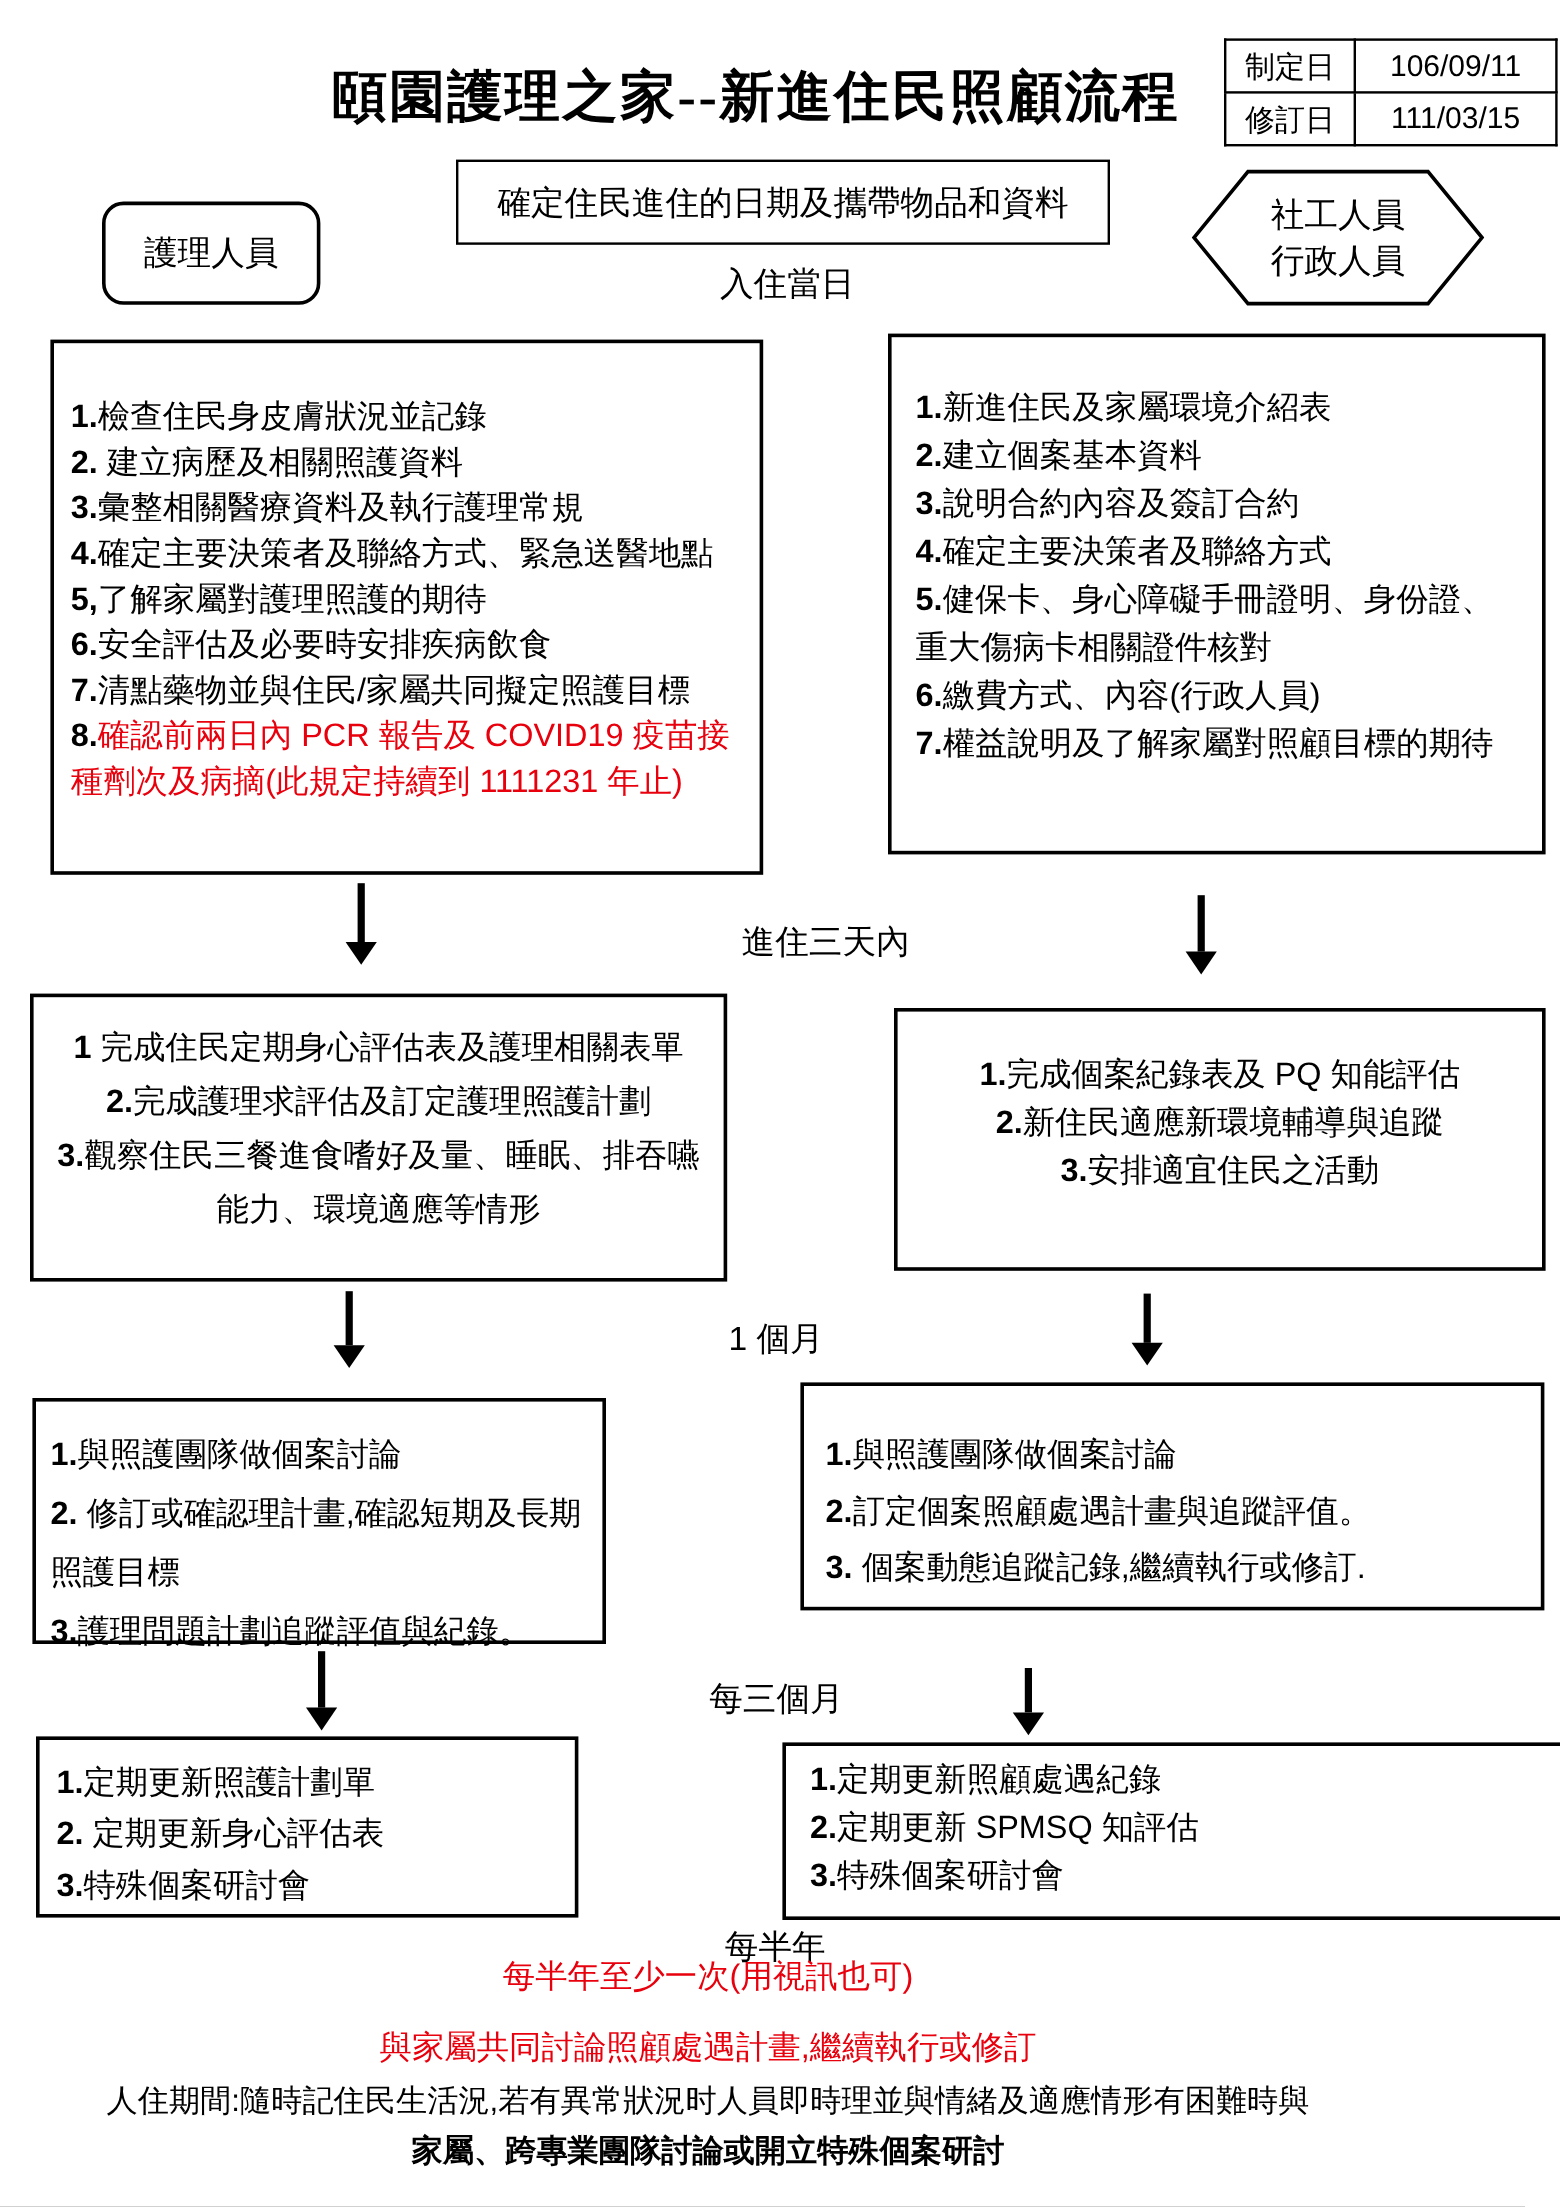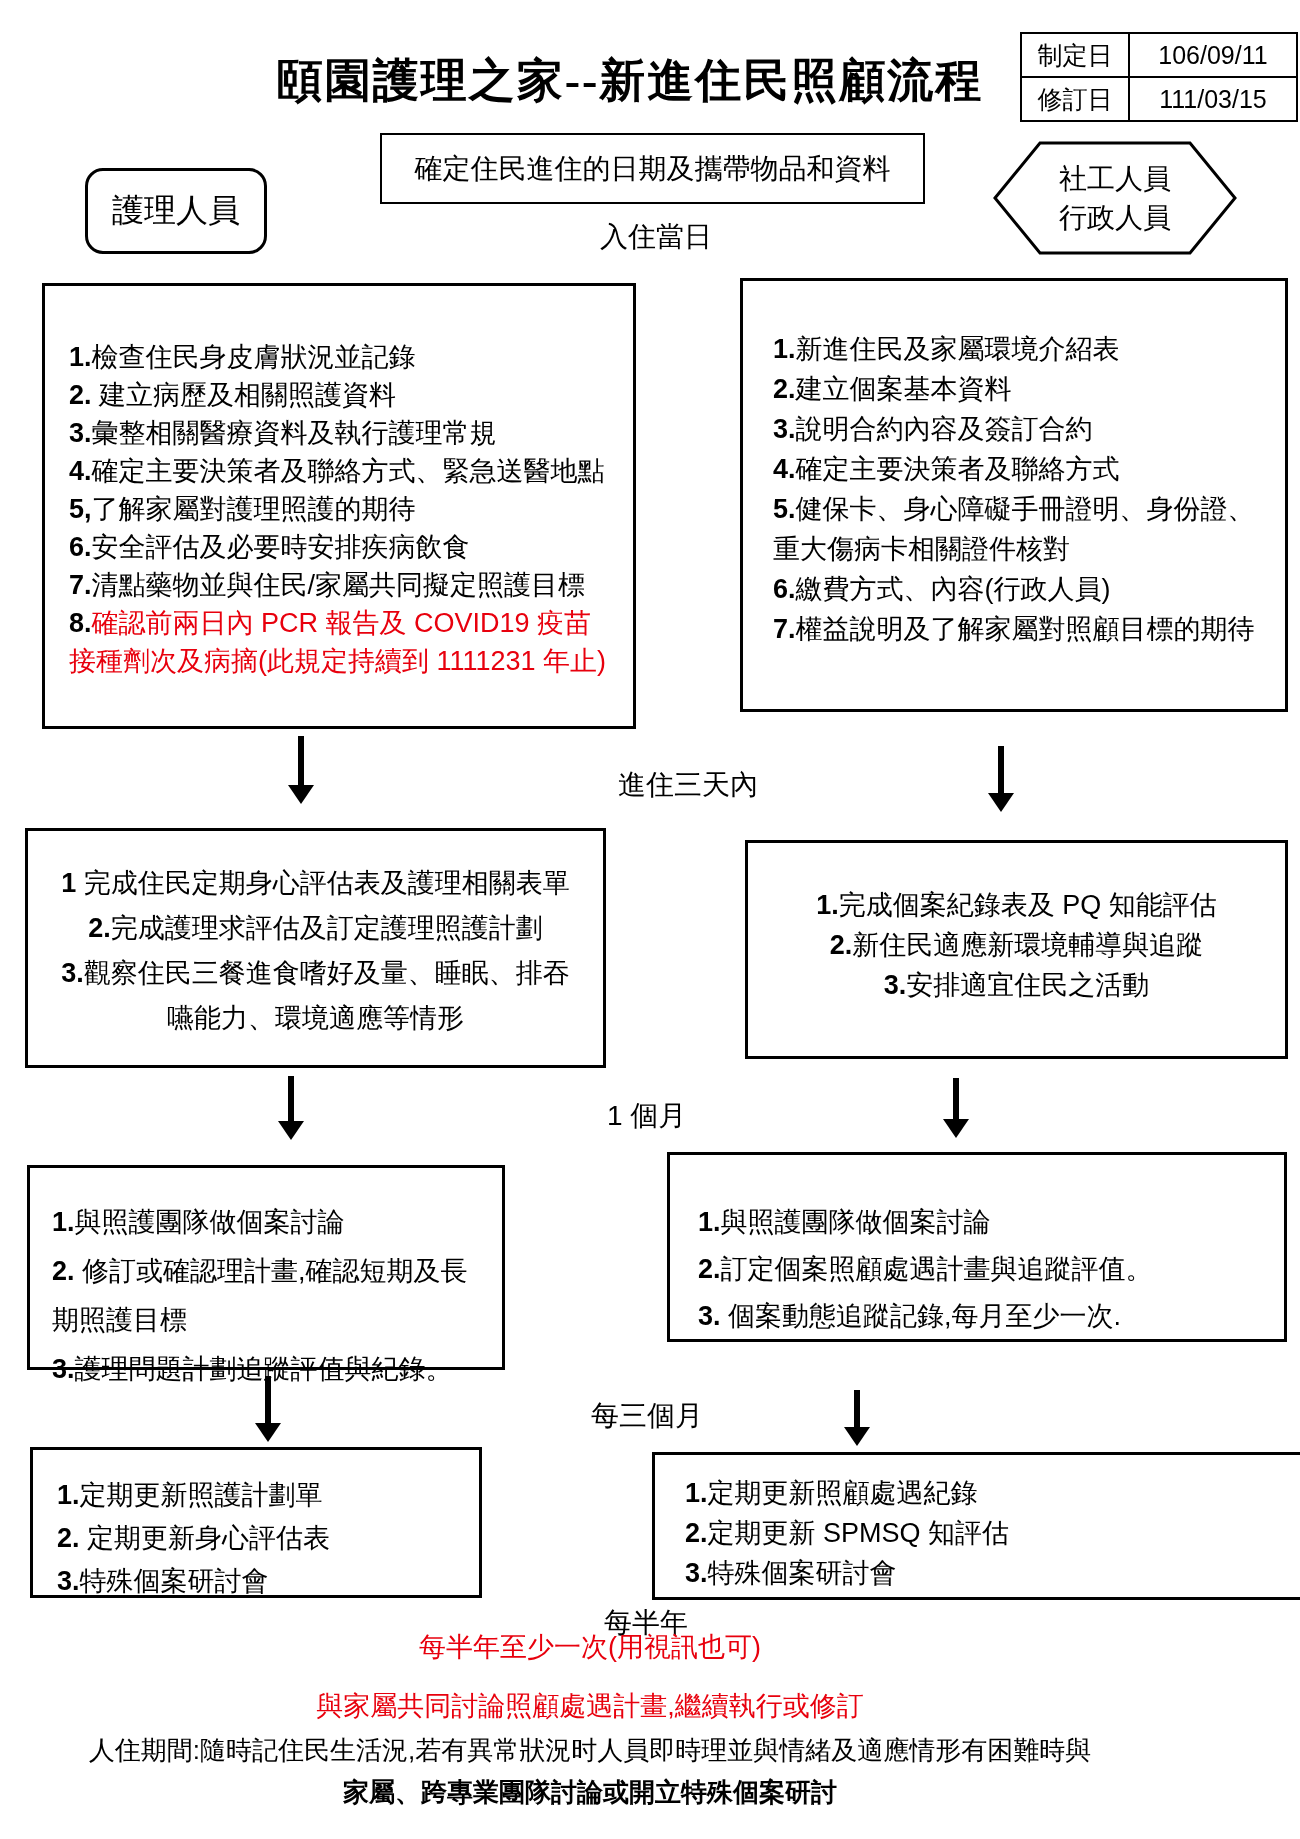--- a/index.html
+++ b/index.html
@@ -38,37 +38,37 @@
   .confirm-box {
     position:absolute; left:380px; top:133px; width:545px; height:71px;
     border:2.5px solid #000;
     display:flex; align-items:center; justify-content:center;
     font-size:28px; white-space:nowrap;
   }
   .role-rounded {
     position:absolute; left:85px; top:168px; width:182px; height:86px;
     border:3px solid #000; border-radius:18px;
     display:flex; align-items:center; justify-content:center;
-    font-size:32px;
+    font-size:28px;
   }
   .hex-wrap { position:absolute; left:993px; top:140px; width:244px; height:116px; }
   .hex-wrap svg { position:absolute; left:0; top:0; }
   .hex-text {
     position:absolute; left:0; top:0; width:100%; height:100%;
     display:flex; flex-direction:column; align-items:center; justify-content:center;
     font-size:28px; line-height:39px;
   }
   
   .stage-label { position:absolute; font-size:28px; white-space:nowrap; }
   
   .fbox {
     position:absolute; border:3px solid #000; background:#fff;
     font-size:27px;
   }
-  .fbox ul { margin:10px; padding:0; list-style:none; }
+  .fbox ul { margin:0; padding:0; list-style:none; }
   .fbox .n { font-weight:bold; }
   .fbox li.red .t { color:var(--red); }
   .ta-center { text-align:center; }
   
   .arrow { position:absolute; width:26px; display:flex; flex-direction:column; align-items:center; }
   .arrow .shaft { width:6px; flex:1; background:#000; }
   .arrow .head {
     width:0; height:0;
     border-left:13px solid transparent;
     border-right:13px solid transparent;
@@ -215,21 +215,21 @@
       </ul>
   </div>
 
   <div class="fbox" style="left:667px; top:1152px; width:620px; height:190px; padding:34px 10px 0 18px; line-height:47px;">
     <ul>
 
         <li><span class="n">1.</span><span class="t">與照護團隊做個案討論</span></li>
 
         <li><span class="n">2.</span><span class="t">訂定個案照顧處遇計畫與追蹤評值。</span></li>
 
-        <li><span class="n">3.</span><span class="t"> 個案動態追蹤記錄,每月至少一次.</span></li>
+        <li><span class="n">3.</span><span class="t"> 個案動態追蹤記錄,繼續執行或修訂.</span></li>
       </ul>
   </div>
 
   <div class="arrow" style="left:255px; top:1376px; height:66px;">
       <div class="shaft"></div>
       <div class="head"></div>
     </div>
   <div class="arrow" style="left:844px; top:1390px; height:56px;">
       <div class="shaft"></div>
       <div class="head"></div>

